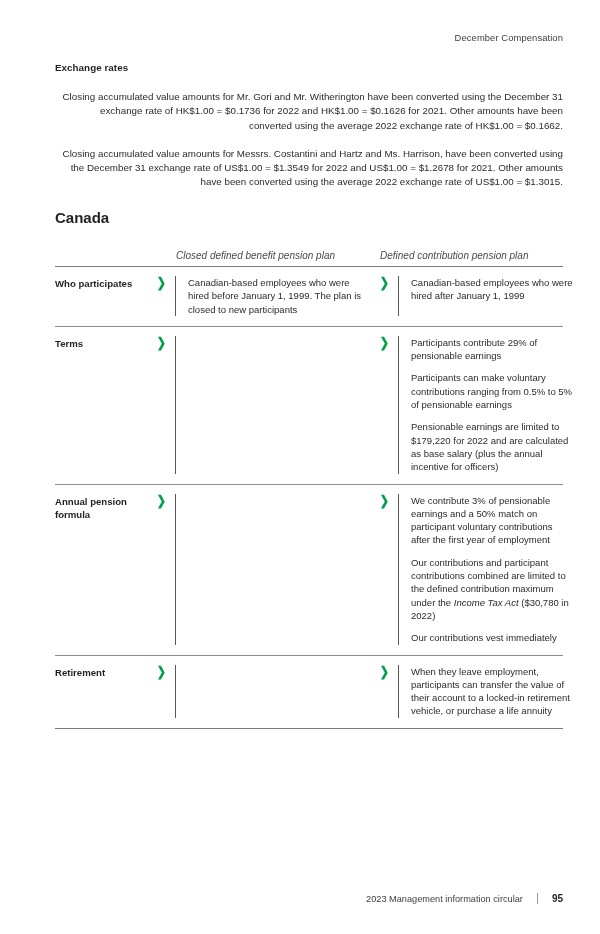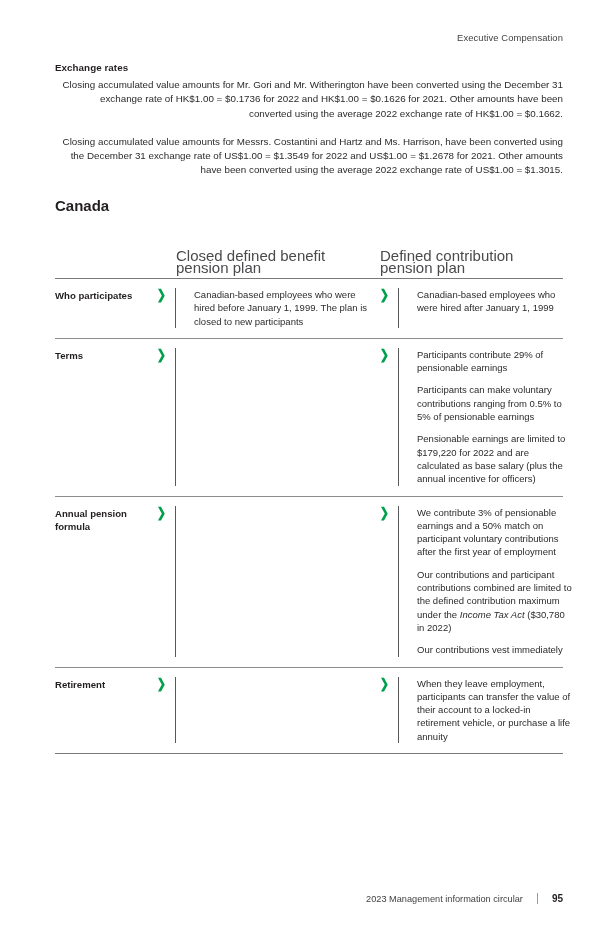--- a/index.html
+++ b/index.html
@@ -41,21 +41,21 @@
     left: 55px;
     top: 62px;
     width: 508px;
   }
 
   .sec-heading {
     font-size: 9.8px;
     font-weight: bold;
     color: #231f20;
     letter-spacing: 0.05px;
-    margin: 0 0 5px 0;
+    margin: 0 0 17px 0;
   }
 
   p.body-para {
     font-size: 9.8px;
     line-height: 14.3px;
     margin: 0;
     color: #2b2b2e;
     letter-spacing: 0.0px;
     text-align: right;
   }
@@ -80,24 +80,25 @@
     display: flex;
     align-items: flex-end;
     padding-bottom: 4px;
   }
   .col-label  { width: 101px; flex: none; }
   .col-chev   { width: 19px;  flex: none; }
   .col-a      { width: 204px; flex: none; }
   .col-b      { width: 184px; flex: none; }
 
   .head-text {
-    font-size: 15px;
+    font-size: 10px;
     color: #4a4a4d;
     line-height: 12px;
     padding-left: 1px;
+    font-style: italic;
   }
 
   .rule {
     height: 0;
     border-top: 1px solid #7a7a7d;
     width: 100%;
   }
   .rule.thin { border-top-color: #8c8c8f; }
 
   .prow {
@@ -131,21 +132,21 @@
     color: #00a04a;
     font-size: 13px;
     font-weight: bold;
     line-height: 13px;
     transform: scaleX(0.85);
   }
 
   .cell-body {
     flex: none;
     border-left: 1px solid #58585b;
-    padding-left: 18px;
+    padding-left: 12px;
     padding-right: 8px;
   }
   .cell-body.a { width: 204px; box-sizing: border-box; }
   .cell-body.b { width: 184px; box-sizing: border-box; border-left: 1px solid #58585b; }
 
   .cell-body p {
     margin: 0;
     font-size: 9.5px;
     line-height: 13.3px;
     color: #2b2b2e;
@@ -177,21 +178,21 @@
     font-weight: bold;
     font-size: 10px;
     color: #231f20;
   }
 </style>
 </head>
 <body>
 
 <div class="page">
 
-  <div class="running-head">Executive Compensation</div>
+  <div class="running-head">December Compensation</div>
 
   <div class="content">
     <div class="sec-heading">Exchange rates</div>
     <p class="body-para">Closing accumulated value amounts for Mr. Gori and Mr. Witherington have been converted using the December 31 exchange rate of HK$1.00 = $0.1736 for 2022 and HK$1.00 = $0.1626 for 2021. Other amounts have been converted using the average 2022 exchange rate of HK$1.00 = $0.1662.</p>
     <p class="body-para">Closing accumulated value amounts for Messrs. Costantini and Hartz and Ms. Harrison, have been converted using the December 31 exchange rate of US$1.00 = $1.3549 for 2022 and US$1.00 = $1.2678 for 2021. Other amounts have been converted using the average 2022 exchange rate of US$1.00 = $1.3015.</p>
     <div class="canada-heading">Canada</div>
   </div>
 
   <div class="ptable">
 

